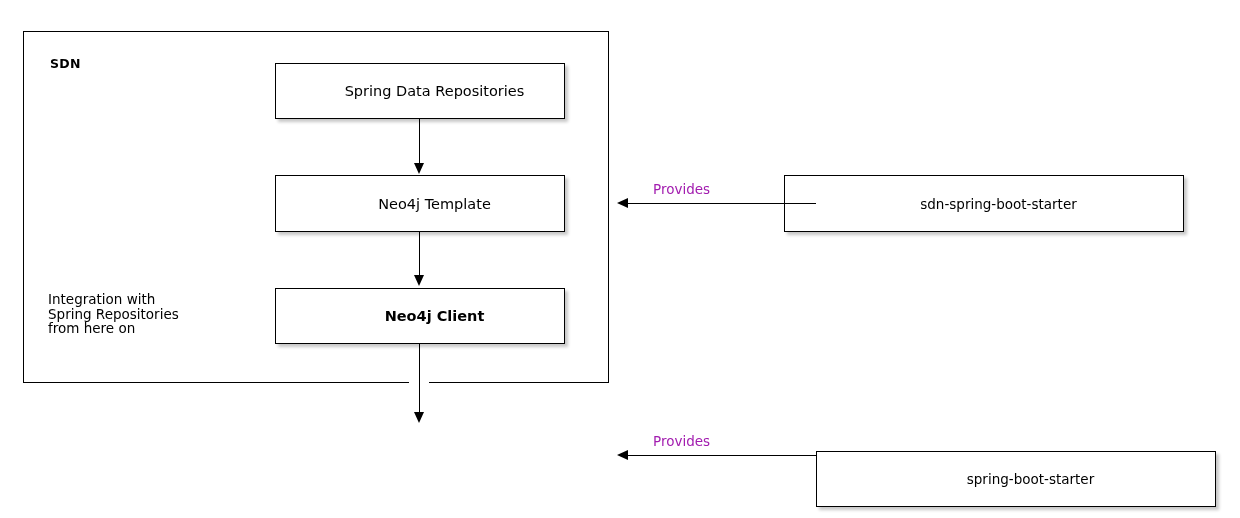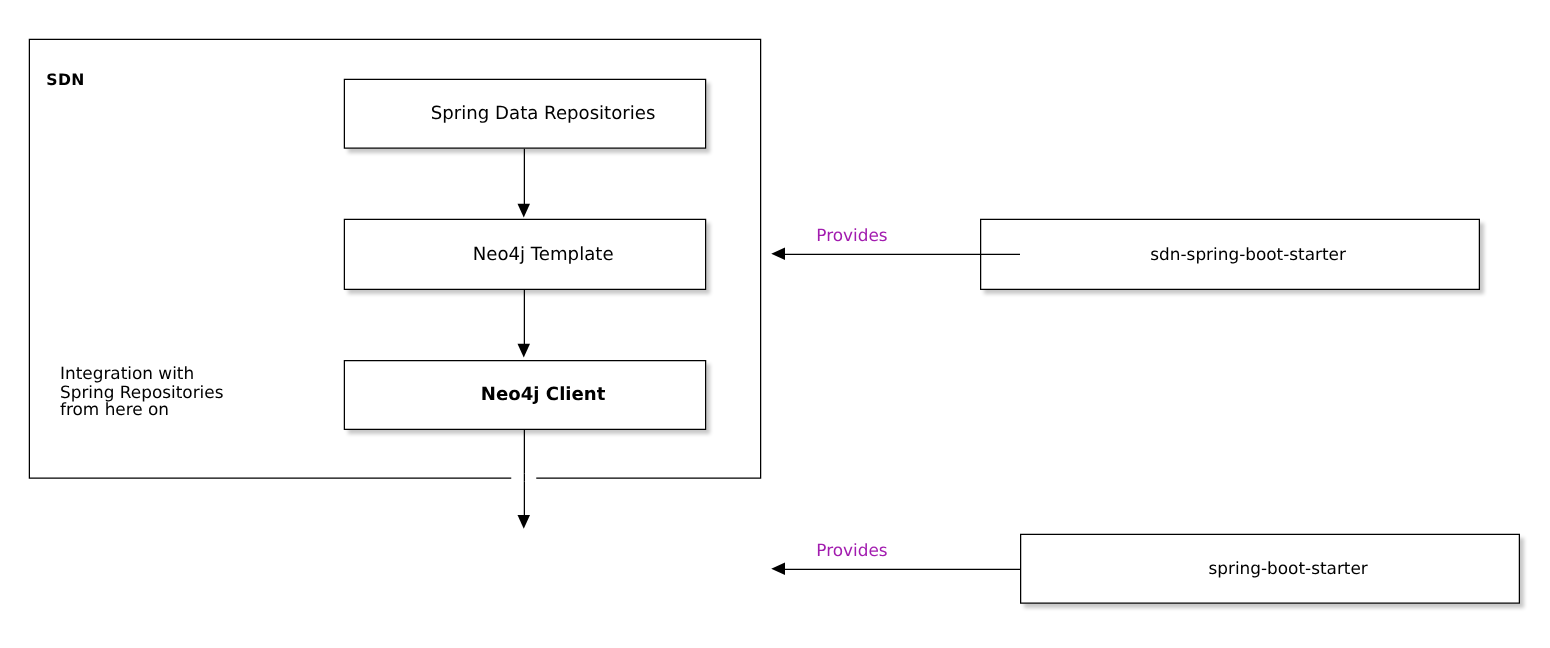--- a/index.html
+++ b/index.html
@@ -102,21 +102,21 @@
     position: absolute;
     background: #ffffff;
   }
 </style>
 </head>
 <body>
 
 <div id="canvas">
 
   <div class="package" style="left:23px; top:31px; width:586px; height:352px;"></div>
-  <div class="package-label" style="left:37px; top:56px;">SDN</div>
+  <div class="package-label" style="left:50px; top:56px;">SDN</div>
 
   <div class="note-text" style="left:48px; top:292px; width:190px;">Integration with
 Spring Repositories
 from here on</div>
 
   <div class="node" style="left:275px; top:63px; width:290px; height:56px;">
     <span class="node-label">Spring Data Repositories</span>
   </div>
 
   <div class="vline" style="left:419px; top:119px; height:46px;"></div>
@@ -140,21 +140,21 @@
 
 
   <div class="node" style="left:784px; top:175px; width:400px; height:57px;">
     <span class="node-label small">sdn-spring-boot-starter</span>
   </div>
 
   <div class="hline" style="left:627px; top:203px; width:189px;"></div>
   <div class="arrow-left" style="left:617px; top:198px;"></div>
   <div class="edge-label" style="left:653px; top:181px;">Provides</div>
 
-  <div class="node" style="left:816px; top:427px; width:400px; height:56px;">
+  <div class="node" style="left:816px; top:451px; width:400px; height:56px;">
     <span class="node-label small">spring-boot-starter</span>
   </div>
 
   <div class="hline" style="left:627px; top:455px; width:189px;"></div>
   <div class="arrow-left" style="left:617px; top:450px;"></div>
   <div class="edge-label" style="left:653px; top:433px;">Provides</div>
 
 </div>
 
 </body></html>

